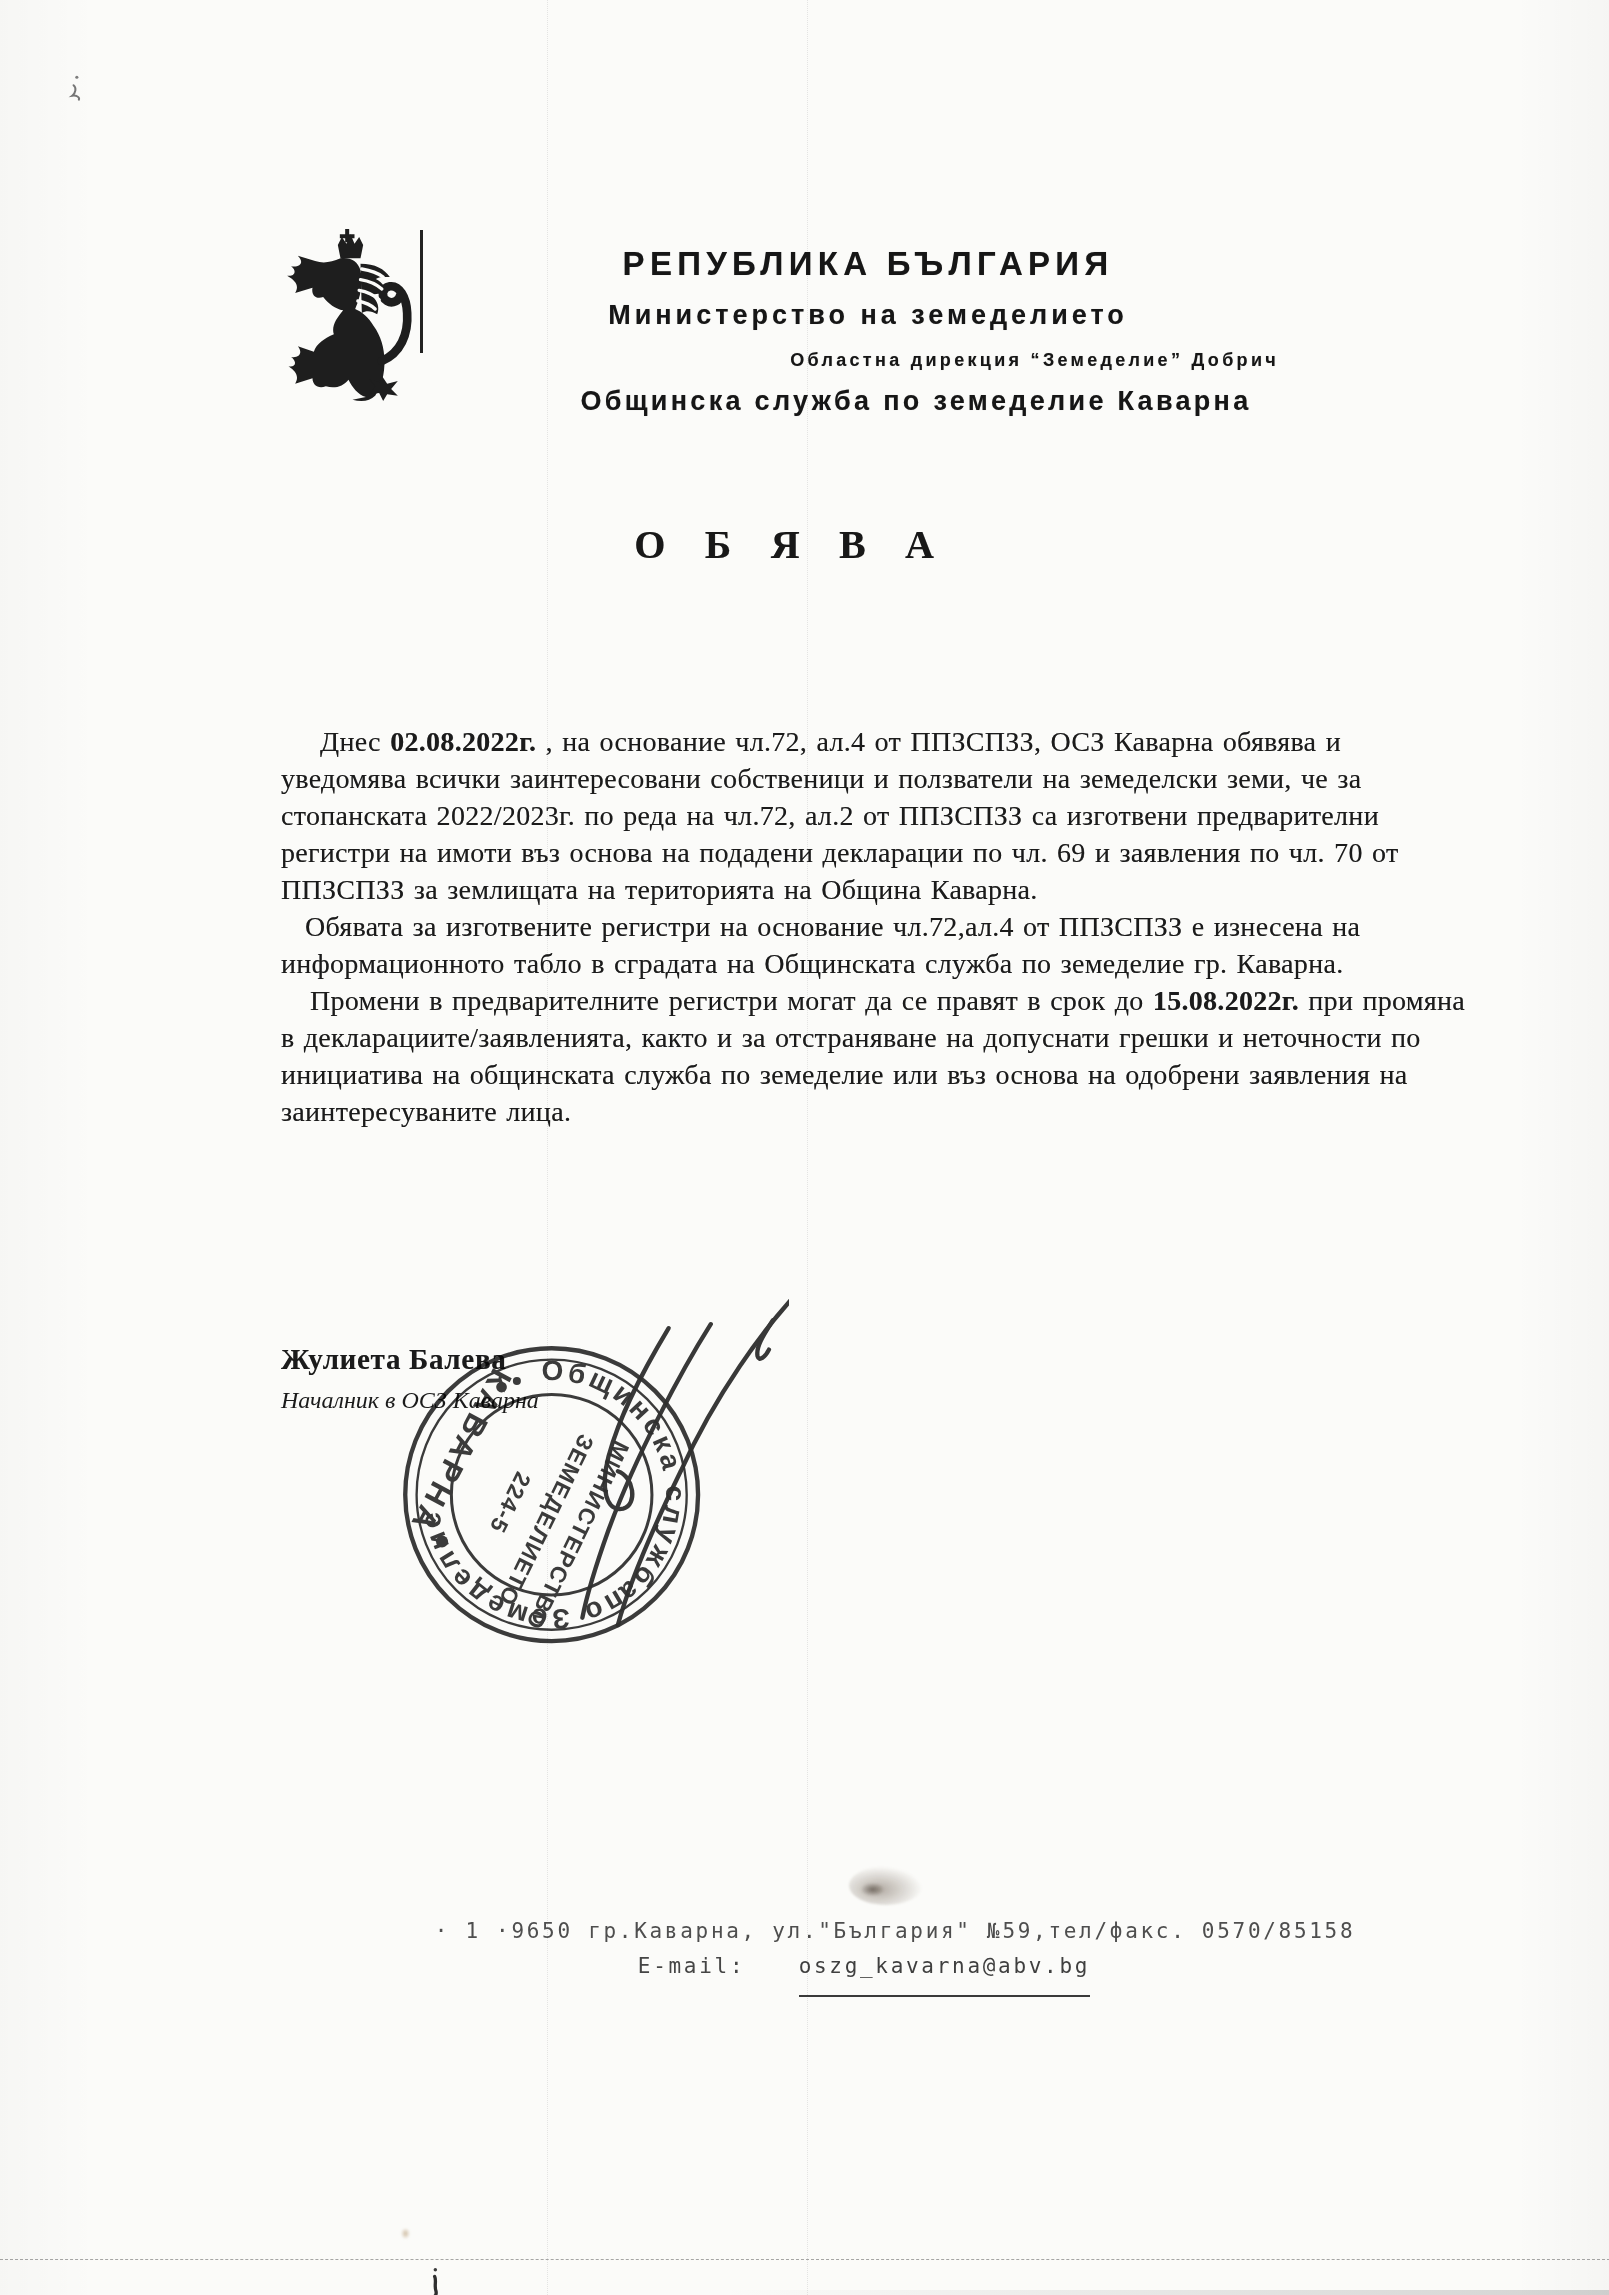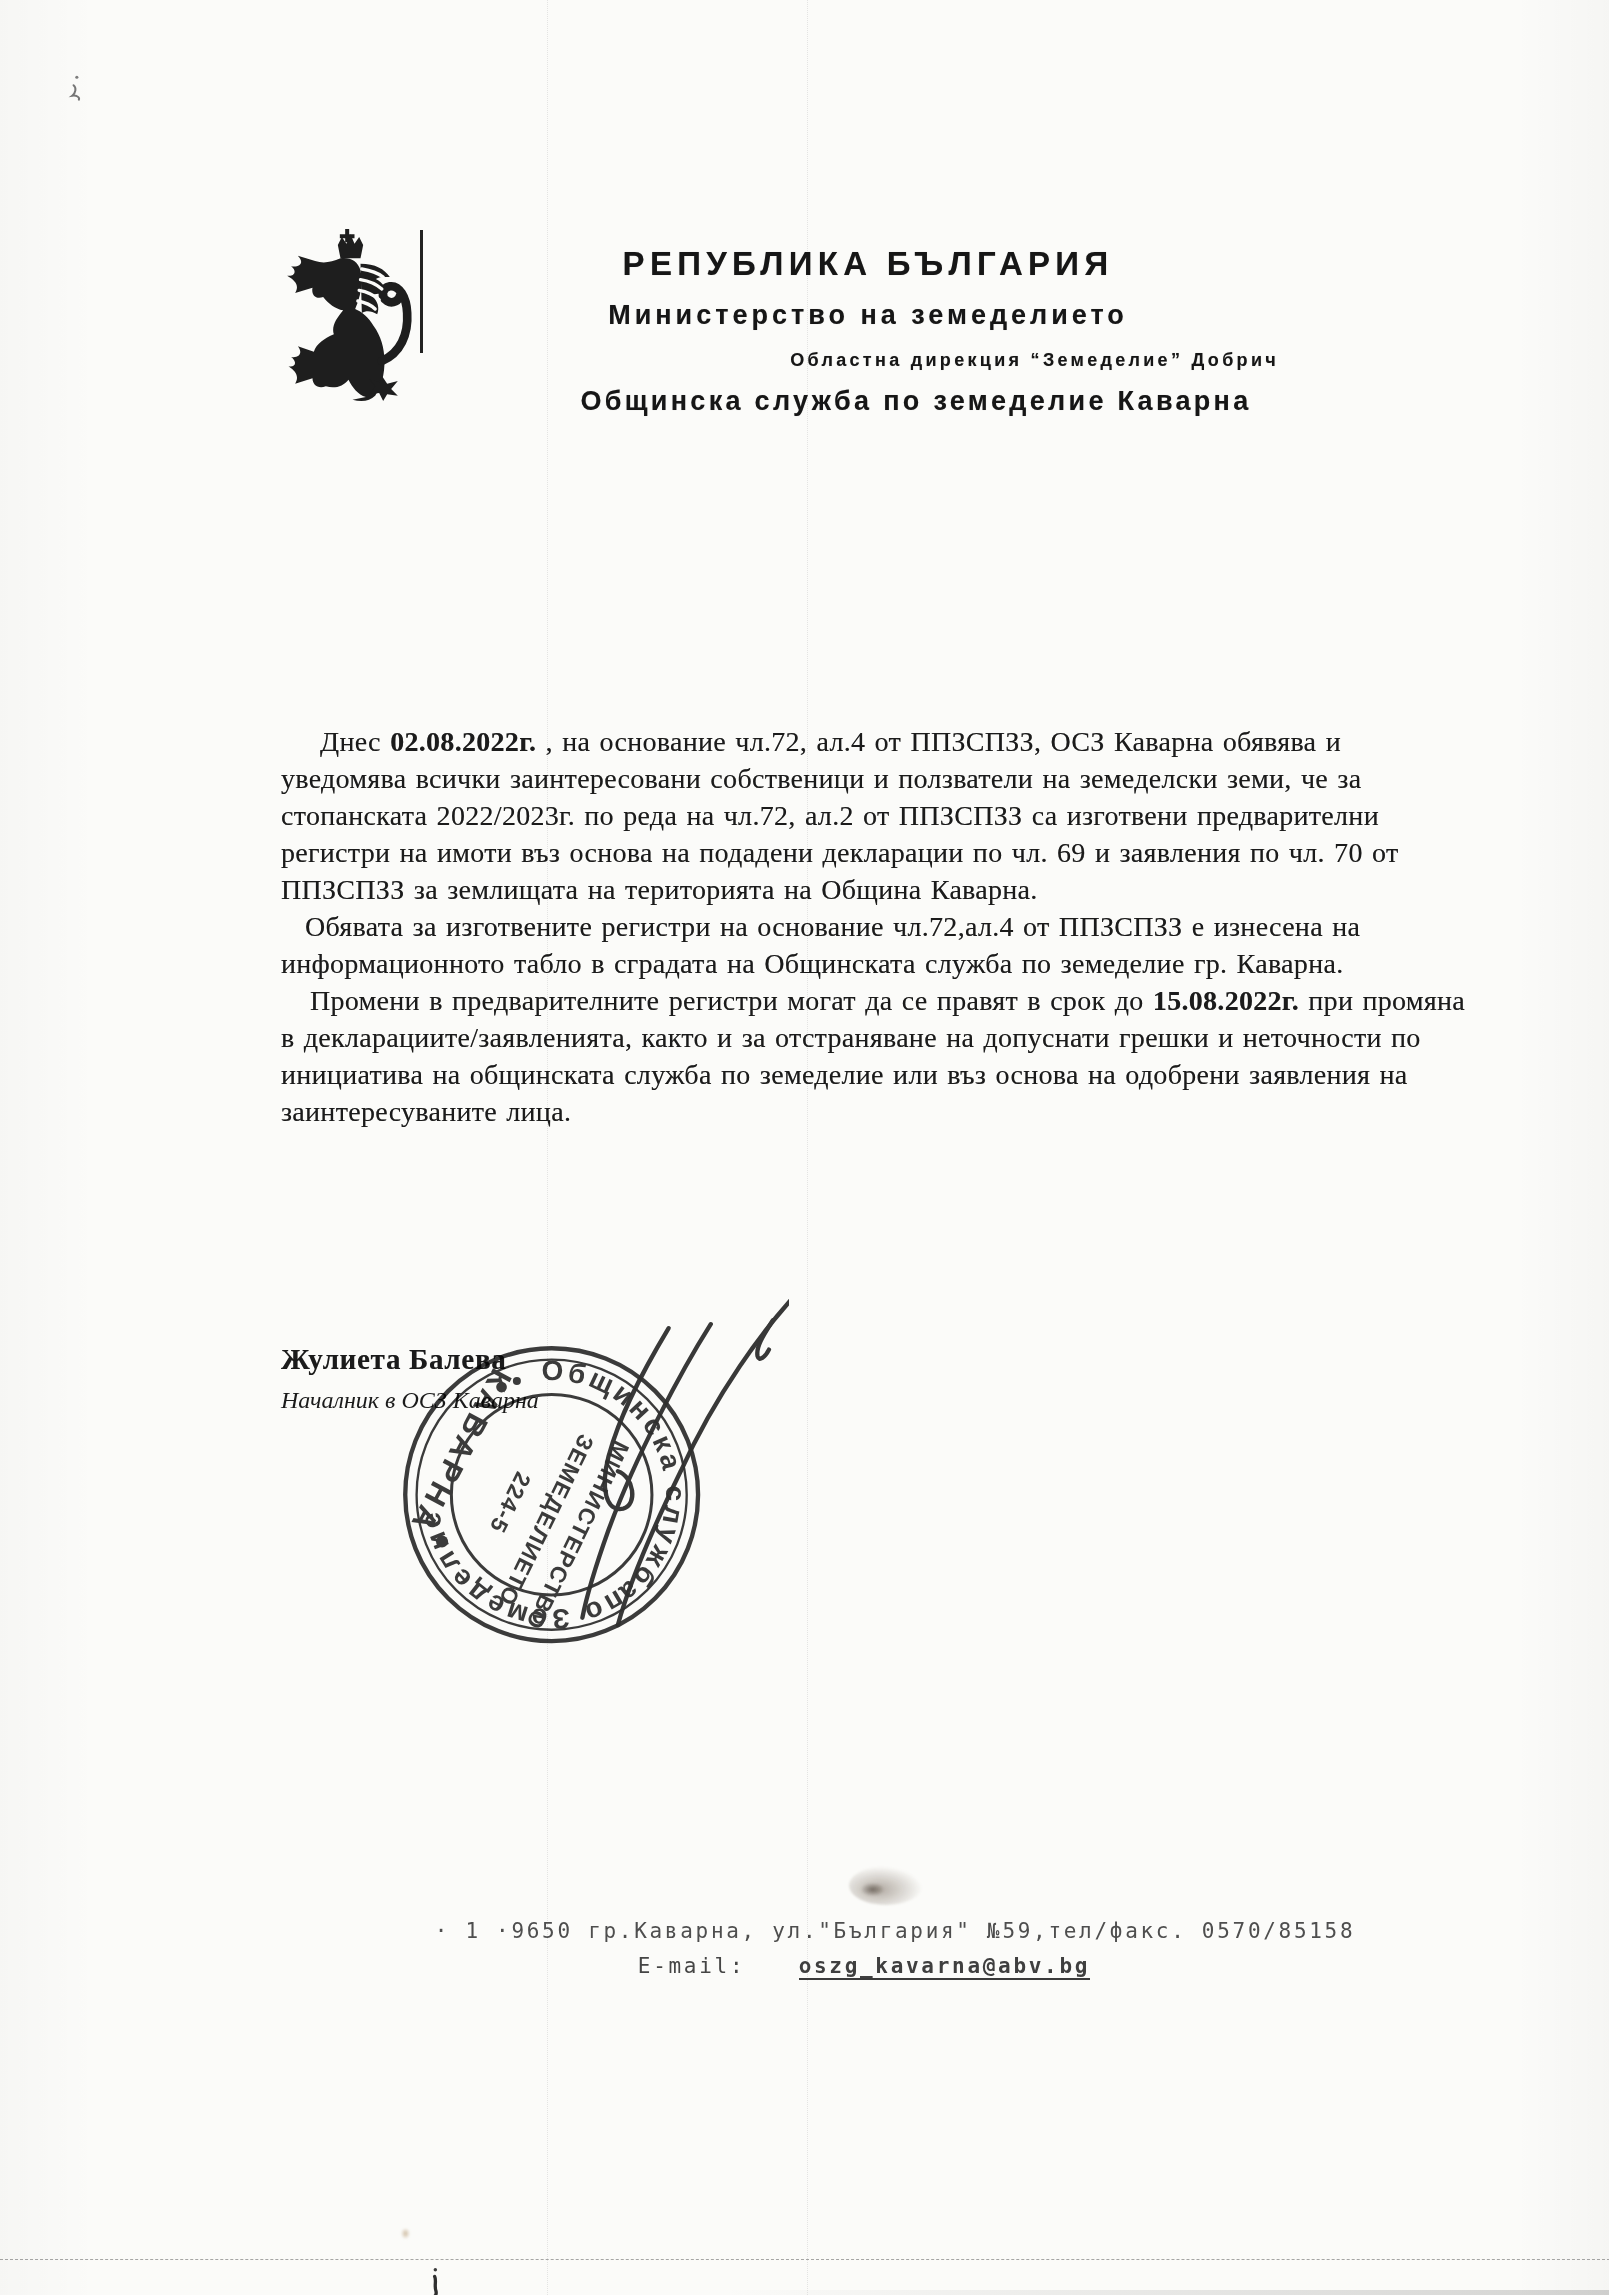--- a/index.html
+++ b/index.html
@@ -74,21 +74,21 @@
   .stamp .inner text{font-size:34px;letter-spacing:2px;}
 
   
   .doc-footer{
     position:absolute;left:0;top:1919px;width:1610px;
     font-family:"DejaVu Sans Mono",monospace;color:#4e4e4e;
   }
   .f1{text-align:center;font-size:21px;letter-spacing:2.7px;transform:translateX(90px);}
   .f2{text-align:center;font-size:21px;letter-spacing:2.7px;margin-top:10.7px;transform:translateX(59px);color:#454545;}
   .email-label{margin-right:9.4px;}
-  .email{font-weight:700;border-bottom:2px solid #3a3a3a;padding-bottom:0;color:#3f3f3f;margin-left:44px;}
+  .email{font-weight:400;border-bottom:2px solid #3a3a3a;padding-bottom:17px;color:#3f3f3f;margin-left:44px;}
 </style>
 </head>
 <body>
 
 <div class="page">
 
   <div class="scanline sl1"></div>
   <div class="scanline sl2"></div>
   <div class="perf-line"></div>
   <div class="smudge sm-mid"></div>
@@ -123,20 +123,21 @@
     </svg>
     <div class="vbar"></div>
     <div class="head-lines">
       <div class="h1">РЕПУБЛИКА БЪЛГАРИЯ</div>
       <div class="h2">Министерство на земеделието</div>
       <div class="h3">Областна дирекция “Земеделие” Добрич</div>
       <div class="h4">Общинска служба по земеделие Каварна</div>
     </div>
   </header>
 
+  <div class="doc-title">О Б Я В А</div>
 
   <main class="body-col">
     <p class="p1"><span>Днес </span><b>02.08.2022г.</b><span> , на основание чл.72, ал.4 от ППЗСПЗЗ, ОСЗ Каварна обявява и уведомява всички заинтересовани собственици и ползватели на земеделски земи, че за стопанската 2022/2023г. по реда на чл.72, ал.2 от ППЗСПЗЗ са изготвени предварителни регистри на имоти въз основа на подадени декларации по чл. 69 и заявления по чл. 70 от ППЗСПЗЗ за землищата на територията на Община Каварна.</span></p>
     <p class="p2">Обявата за изготвените регистри на основание чл.72,ал.4 от ППЗСПЗЗ е изнесена на информационното табло в сградата на Общинската служба по земеделие гр. Каварна.</p>
     <p class="p4"><span>Промени в предварителните регистри могат да се правят в срок до </span><b>15.08.2022г.</b><span> при промяна в декларациите/заявленията, както и за отстраняване на допуснати грешки и неточности по инициатива на общинската служба по земеделие или въз основа на одобрени заявления на заинтересуваните лица.</span></p>
   </main>
 
   <div class="sig">
     <div class="sig-name">Жулиета Балева</div>
     <div class="sig-role">Началник в ОСЗ Каварна</div>

